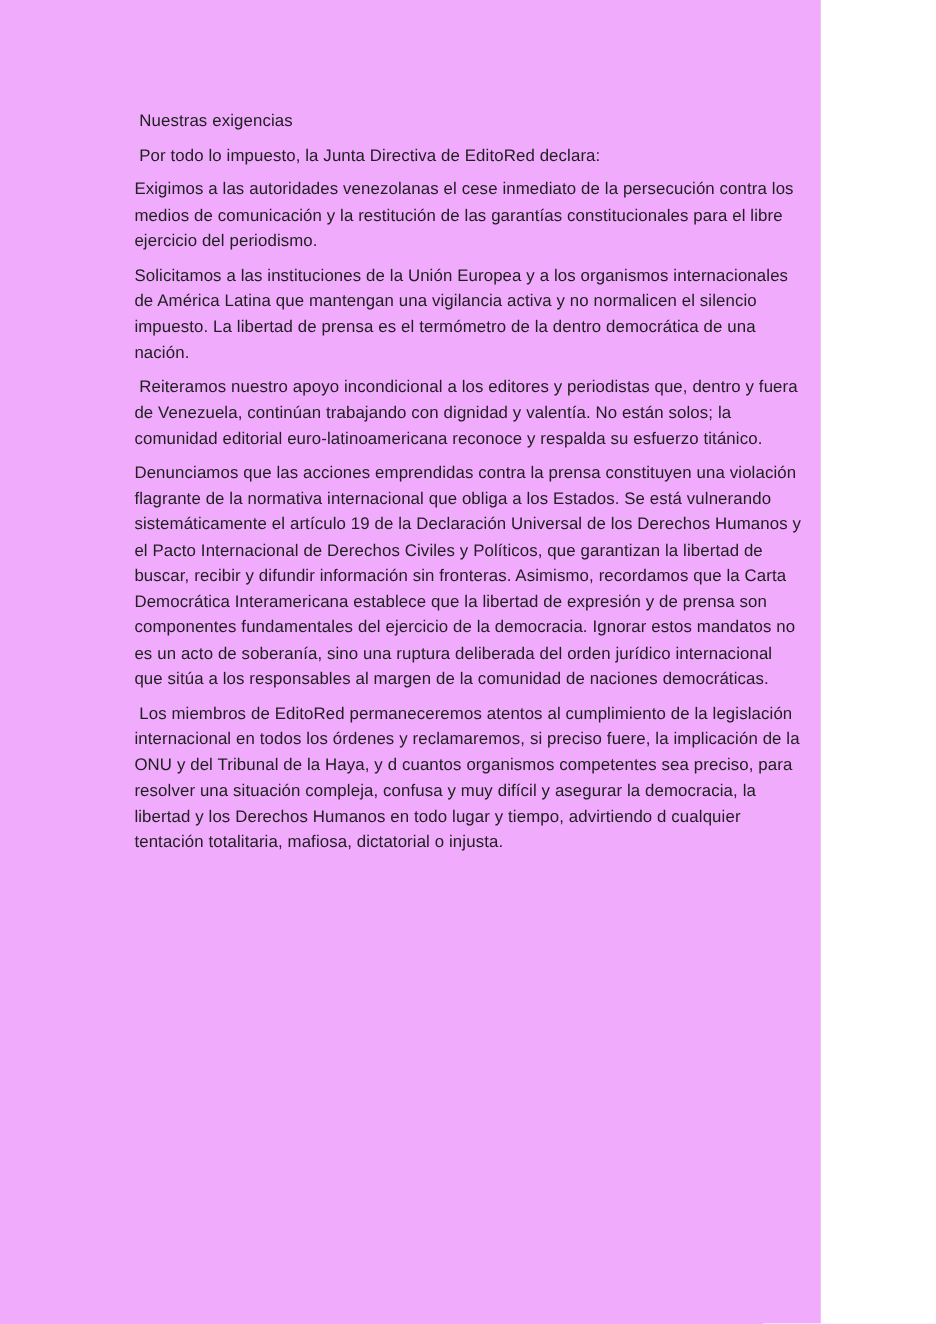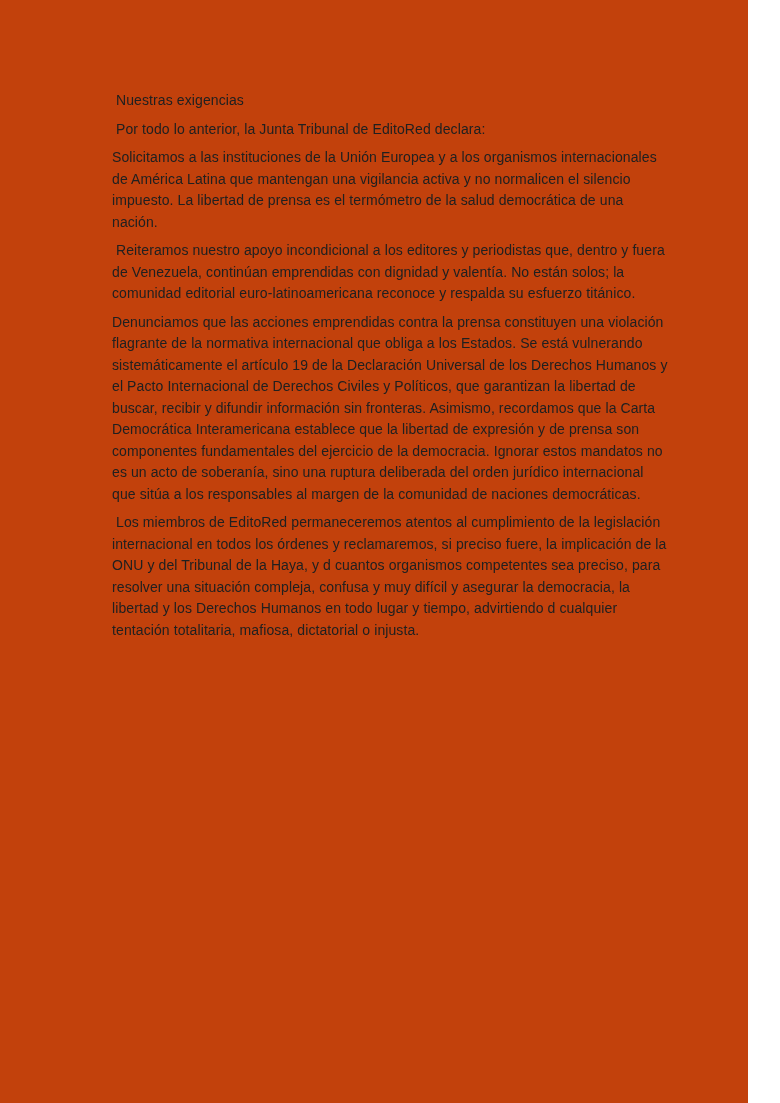--- a/index.html
+++ b/index.html
@@ -2,23 +2,23 @@
 <html><head>
 <meta charset="utf-8">
 <style>
   html, body {
     margin: 0;
     padding: 0;
     background: #ffffff;
   }
   .page {
     position: relative;
-    width: 748px;
+    width: 684px;
     height: 1103px;
-    background: #c2410c;
+    background: #f0abfc;
     overflow: hidden;
     font-family: "Liberation Sans", sans-serif;
   }
   .doc-content {
     position: absolute;
     top: 90px;
     left: 112px;
     width: 557px;
     color: #202020;
     font-size: 14px;
@@ -29,19 +29,20 @@
     margin: 0 0 7px 0;
     white-space: pre-wrap;
   }
 </style>
 </head>
 <body>
 
 <div class="page">
   <div class="doc-content">
     <p> Nuestras exigencias</p>
-    <p> Por todo lo anterior, la Junta Tribunal de EditoRed declara:</p>
-    <p>Solicitamos a las instituciones de la Unión Europea y a los organismos internacionales de América Latina que mantengan una vigilancia activa y no normalicen el silencio impuesto. La libertad de prensa es el termómetro de la salud democrática de una nación.</p>
-    <p> Reiteramos nuestro apoyo incondicional a los editores y periodistas que, dentro y fuera de Venezuela, continúan emprendidas con dignidad y valentía. No están solos; la comunidad editorial euro-latinoamericana reconoce y respalda su esfuerzo titánico.</p>
+    <p> Por todo lo impuesto, la Junta Directiva de EditoRed declara:</p>
+    <p>Exigimos a las autoridades venezolanas el cese inmediato de la persecución contra los medios de comunicación y la restitución de las garantías constitucionales para el libre ejercicio del periodismo.</p>
+    <p>Solicitamos a las instituciones de la Unión Europea y a los organismos internacionales de América Latina que mantengan una vigilancia activa y no normalicen el silencio impuesto. La libertad de prensa es el termómetro de la dentro democrática de una nación.</p>
+    <p> Reiteramos nuestro apoyo incondicional a los editores y periodistas que, dentro y fuera de Venezuela, continúan trabajando con dignidad y valentía. No están solos; la comunidad editorial euro-latinoamericana reconoce y respalda su esfuerzo titánico.</p>
     <p>Denunciamos que las acciones emprendidas contra la prensa constituyen una violación flagrante de la normativa internacional que obliga a los Estados. Se está vulnerando sistemáticamente el artículo 19 de la Declaración Universal de los Derechos Humanos y el Pacto Internacional de Derechos Civiles y Políticos, que garantizan la libertad de buscar, recibir y difundir información sin fronteras. Asimismo, recordamos que la Carta Democrática Interamericana establece que la libertad de expresión y de prensa son componentes fundamentales del ejercicio de la democracia. Ignorar estos mandatos no es un acto de soberanía, sino una ruptura deliberada del orden jurídico internacional que sitúa a los responsables al margen de la comunidad de naciones democráticas.</p>
     <p> Los miembros de EditoRed permaneceremos atentos al cumplimiento de la legislación internacional en todos los órdenes y reclamaremos, si preciso fuere, la implicación de la ONU y del Tribunal de la Haya, y d cuantos organismos competentes sea preciso, para resolver una situación compleja, confusa y muy difícil y asegurar la democracia, la libertad y los Derechos Humanos en todo lugar y tiempo, advirtiendo d cualquier tentación totalitaria, mafiosa, dictatorial o injusta.</p>
   </div>
 </div>
 
 </body></html>

